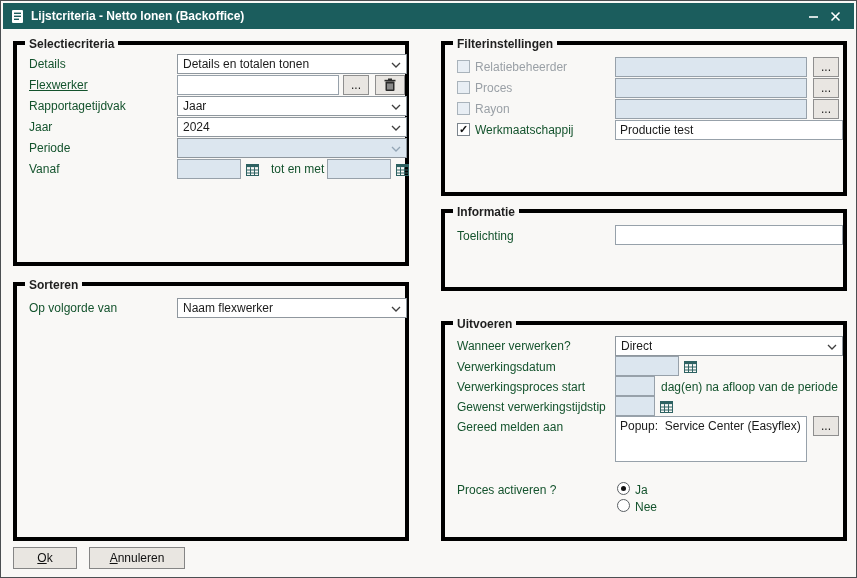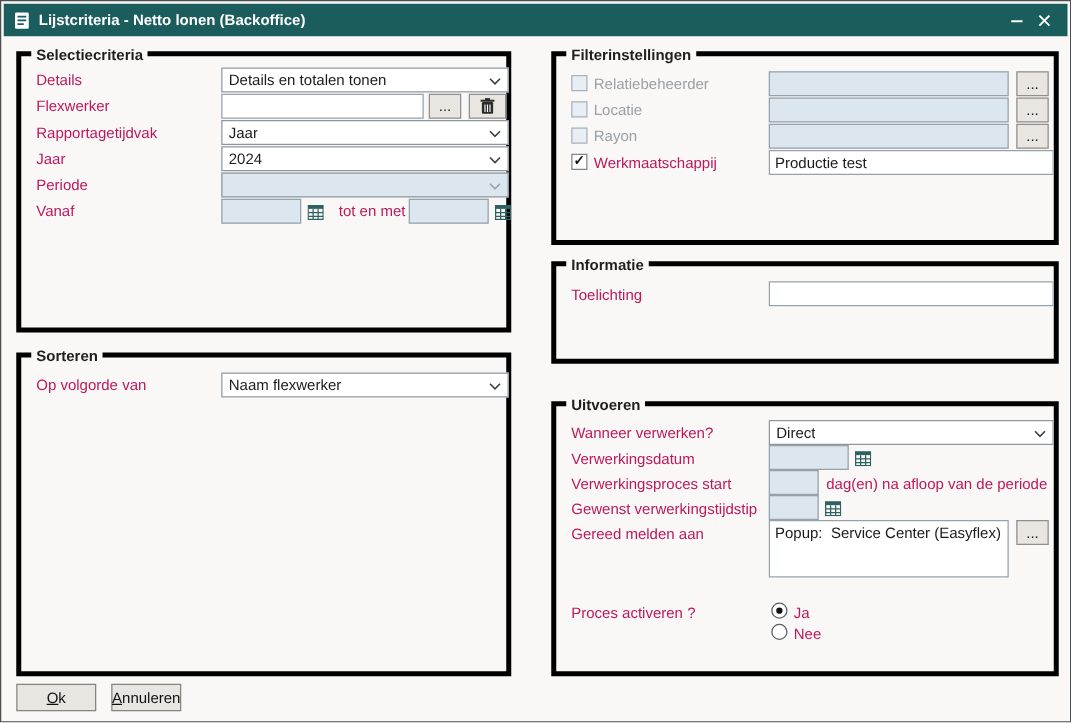--- a/index.html
+++ b/index.html
@@ -14,21 +14,21 @@
   .title-icon{ display:inline-flex; margin-right:7px; }
   .title-text{ color:#ffffff; font-weight:bold; font-size:12px; white-space:nowrap; }
   .tb-spacer{ flex:1; }
   .tb-btn{ display:inline-flex; align-items:center; justify-content:center; width:22px; height:22px; cursor:default; }
 
   
   .groupbox{ position:absolute; border:4px solid #000000; }
   .legend{ position:absolute; top:-7px; left:8px; background:#f9f8f6; padding:0 4px;
            font-size:12px; font-weight:bold; color:#1f1f1f; line-height:13px; white-space:nowrap; }
 
-  .lbl{ position:absolute; font-size:12px; color:#be185d; line-height:14px; white-space:nowrap; }
+  .lbl{ position:absolute; font-size:12px; color:#14532d; line-height:14px; white-space:nowrap; }
 
   
   .select{ position:absolute; height:20px; background:#ffffff; border:1px solid #8f979e;
            display:flex; align-items:center; padding:0 18px 0 5px; font-size:12px; cursor:default; }
   .select .select-value{ white-space:nowrap; overflow:hidden; }
   .select .chevron{ position:absolute; right:5px; top:7px; }
   .select.disabled{ background:#dce6ef; }
   .select.disabled .chevron polyline{ stroke:#93a5b5; }
 
   
@@ -98,21 +98,21 @@
     <span class="legend">Selectiecriteria</span>
 
     <span class="lbl" style="left:12px; top:12px;">Details</span>
     <div class="select" style="left:160px; top:9px; width:230px;">
       <span class="select-value">Details en totalen tonen</span>
       <svg class="chevron" width="10" height="6" viewBox="0 0 10 6">
           <polyline points="1,1 5,5 9,1" fill="none" stroke="#3f3f3f" stroke-width="1.3"></polyline>
         </svg>
     </div>
 
-    <span class="lbl" style="left:12px; top:33px;">Flexwerker</span>
+    <span class="lbl" style="left:12px; top:33px;text-decoration:underline;">Flexwerker</span>
     <input class="textbox" style="left: 160px; top: 30px; width: 162px;">
     <button class="mini-btn" style="left:326px; top:30px; width:26px;">...</button>
     <button class="mini-btn" style="left:358px; top:30px; width:30px;">
       <svg width="12" height="14" viewBox="0 0 12 14">
         <rect x="1.5" y="3.5" width="9" height="9.5" rx="1" fill="#2b2b2b"></rect>
         <rect x="0.5" y="1.8" width="11" height="1.6" fill="#2b2b2b"></rect>
         <rect x="4" y="0.5" width="4" height="1.6" fill="#2b2b2b"></rect>
         <line x1="4" y1="5.5" x2="4" y2="11.5" stroke="#fff" stroke-width="0.9"></line>
         <line x1="6" y1="5.5" x2="6" y2="11.5" stroke="#fff" stroke-width="0.9"></line>
         <line x1="8" y1="5.5" x2="8" y2="11.5" stroke="#fff" stroke-width="0.9"></line>
@@ -185,21 +185,21 @@
 
     <div class="filter-row disabled">
       <span class="checkbox" style="left:12px; top:15px;"></span>
       <span class="lbl flabel" style="left:30px; top:15px;text-align:right;">Relatiebeheerder</span>
       <input class="textbox disabled" style="left: 170px; top: 12px; width: 192px;">
       <button class="mini-btn" style="left:368px; top:12px; width:26px;">...</button>
     </div>
 
     <div class="filter-row disabled">
       <span class="checkbox" style="left:12px; top:36px;"></span>
-      <span class="lbl flabel" style="left:30px; top:36px;">Locatie</span>
+      <span class="lbl flabel" style="left:30px; top:36px;">Proces</span>
       <input class="textbox disabled" style="left: 170px; top: 33px; width: 192px;">
       <button class="mini-btn" style="left:368px; top:33px; width:26px;">...</button>
     </div>
 
     <div class="filter-row disabled">
       <span class="checkbox" style="left:12px; top:57px;"></span>
       <span class="lbl flabel" style="left:30px; top:57px;">Rayon</span>
       <input class="textbox disabled" style="left: 170px; top: 54px; width: 192px;">
       <button class="mini-btn" style="left:368px; top:54px; width:26px;">...</button>
     </div>
@@ -267,17 +267,17 @@
     <span class="lbl" style="left:12px; top:158px;">Proces activeren ?</span>
     <span class="radio selected" style="left:172px; top:157px;"></span>
     <span class="lbl" style="left:190px; top:158px;">Ja</span>
     <span class="radio" style="left:172px; top:174px;"></span>
     <span class="lbl" style="left:190px; top:175px;">Nee</span>
   </div>
 
   <button class="btn" style="left:12px; top:546px; width:64px;">
     <span class="btn-label">Ok</span>
   </button>
-  <button class="btn" style="left:88px; top:546px; width:56px;align-items:center;">
+  <button class="btn" style="left:88px; top:546px; width:96px;align-items:center;">
     <span class="btn-label">Annuleren</span>
   </button>
 
 </div>
 
 </body></html>

